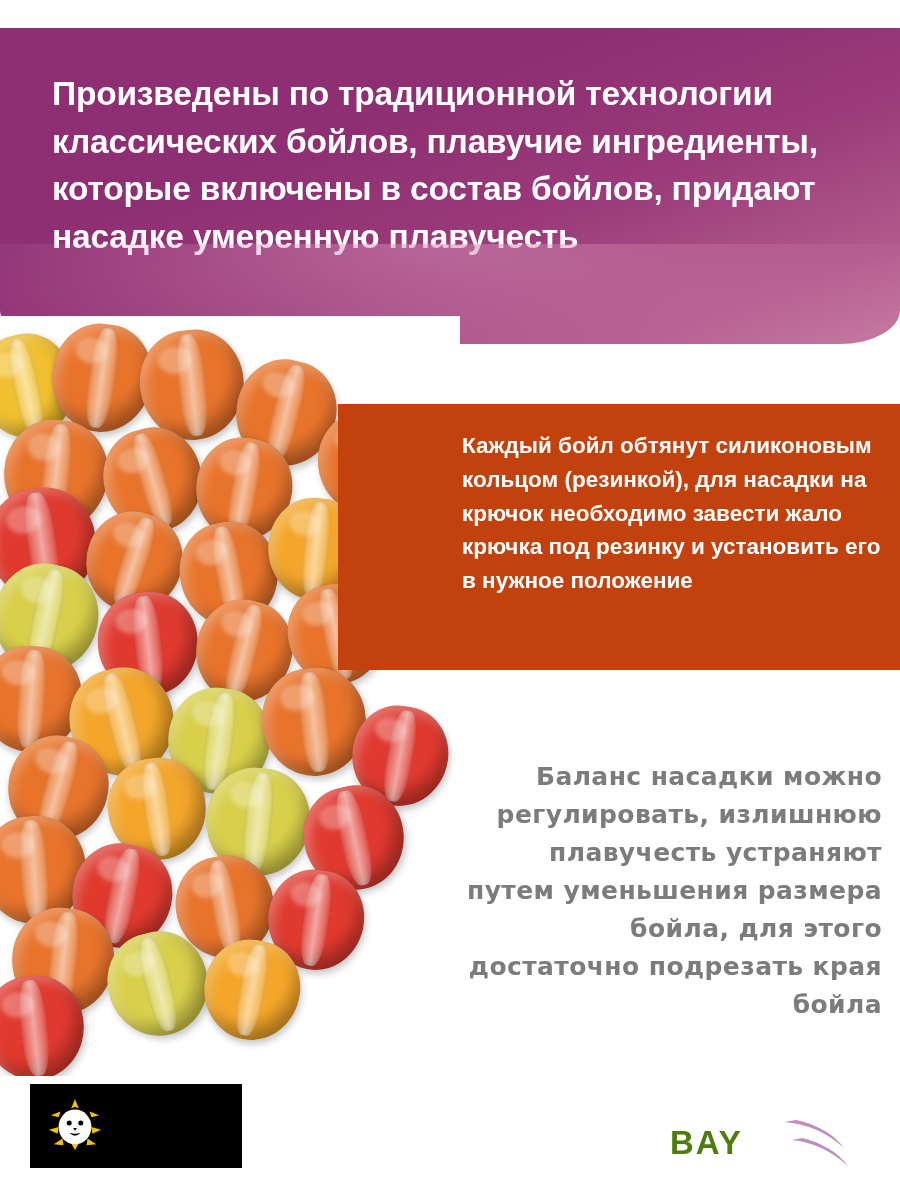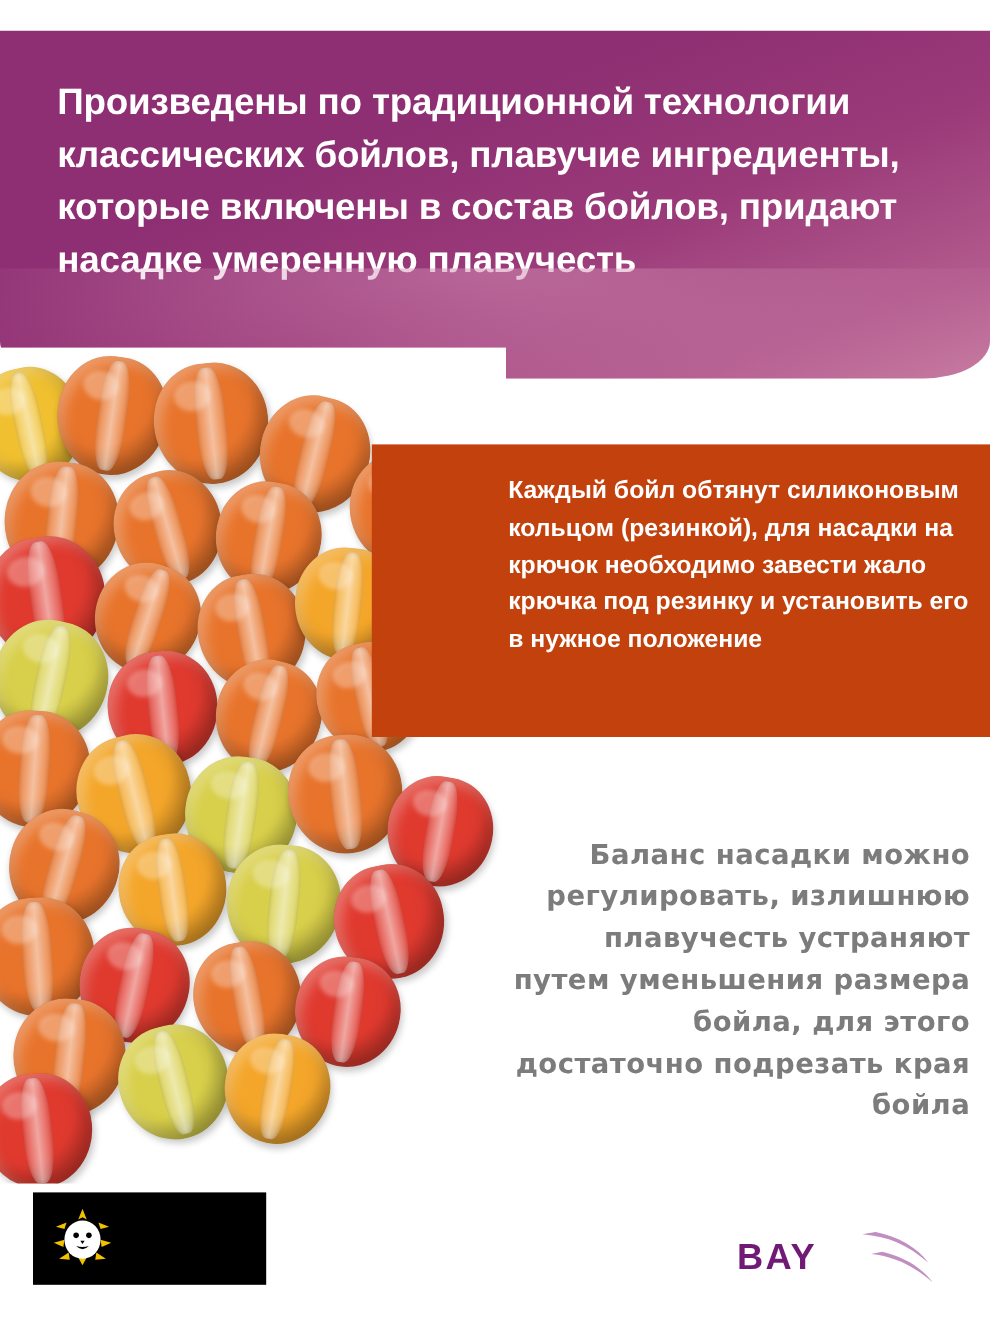--- a/index.html
+++ b/index.html
@@ -163,21 +163,21 @@
     position: absolute;
     right: 40px;
     top: 1118px;
     width: 190px;
     height: 56px;
   }
   .bay-text {
     position: absolute;
     left: 0;
     top: 6px;
-    color: #701a75;
+    color: #4d7c0f;
     font-size: 33px;
     font-weight: bold;
     letter-spacing: 2px;
     font-family: "Liberation Sans", sans-serif;
   }
   .bay-swoosh {
     position: absolute;
     right: 0;
     top: 0;
     width: 78px;

